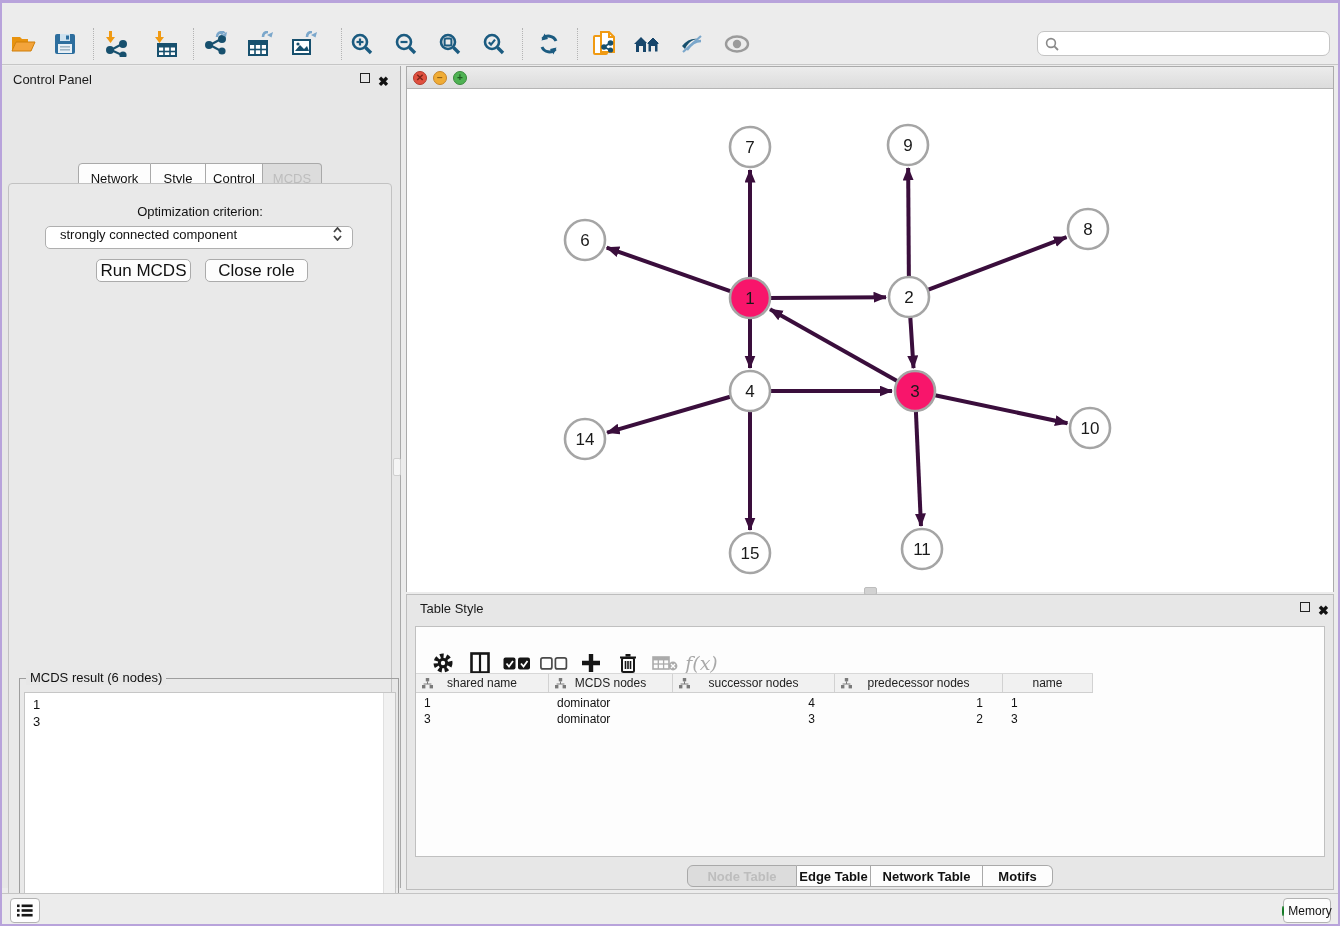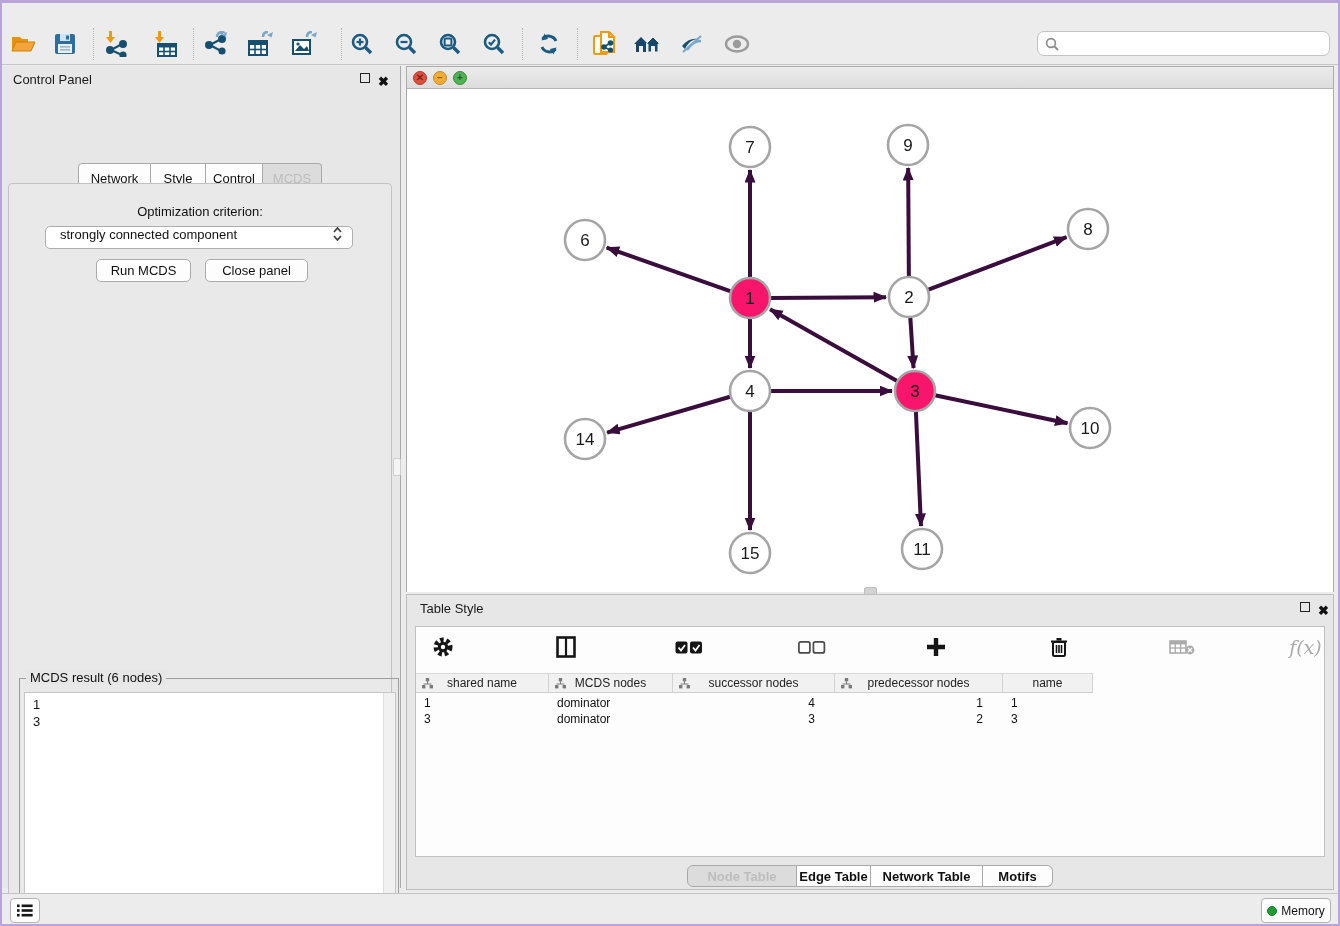--- a/index.html
+++ b/index.html
@@ -32,21 +32,21 @@
   .seg { height:30px; background:#FDFDFD; border:1px solid #A9A9A9; border-left:none; font-size:13px; color:#111; display:flex; align-items:center; justify-content:center; }
   .seg:first-child { border-left:1px solid #A9A9A9; border-radius:4px 0 0 4px; }
   .seg:last-child { border-radius:0 4px 4px 0; }
   .seg.active { background:#DCDCDC; color:#BDBDBD; }
 
   .cp-tabs { left:78px; top:97px; }
   .cp-content { position:absolute; left:8px; top:117px; width:384px; height:765px; border:1px solid #C2C2C2; border-radius:4px; background:#E9E9E9; }
   .opt-label { position:absolute; left:0; top:20px; width:100%; text-align:center; font-size:13px; color:#111; }
   .dropdown { position:absolute; left:36px; top:42px; width:308px; height:23px; background:#fff; border:1px solid #AFAFAF; border-radius:5px; display:flex; align-items:flex-start; padding:0 10px 8px 14px; font-size:13px; color:#111;gap:28px; }
   .dropdown .dd-label { flex:1; }
-  .btn { position:absolute; height:23px; background:#FDFDFD; border:1px solid #ABABAB; border-radius:5px; font-size:13px; color:#111; display:flex; align-items:center; justify-content:center; }
+  .btn { position:absolute; height:23px; background:#FDFDFD; border:1px solid #ABABAB; border-radius:5px; font-size:17px; color:#111; display:flex; align-items:center; justify-content:center; }
   .btn-run { left:87px; top:75px; width:95px; }
   .btn-close { left:196px; top:75px; width:103px; }
 
   .result-fieldset { position:absolute; left:10px; top:494px; width:380px; height:377px; border:1px solid #9E9E9E; }
   .result-legend { position:absolute; left:6px; top:-9px; background:#E7E7E7; padding:0 4px; font-size:13px; color:#111; }
   .result-area { position:absolute; left:4px; top:13px; width:372px; height:359px; background:#fff; border:1px solid #C6C6C6; }
   .result-scroll { position:absolute; right:0; top:0; width:12px; height:100%; background:#F1F1F1; border-left:1px solid #E0E0E0; }
   .result-lines { position:absolute; left:8px; top:3px; font-size:13px; color:#111; line-height:17px; }
 
   
@@ -58,39 +58,39 @@
   .ml-yellow { left:26px; background:#F0AC35; border:1px solid #C8862A; color:#8F5E12; }
   .ml-green { left:46px; background:#4FB253; border:1px solid #3A8A3C; color:#1F5C22; }
   .net-canvas { position:absolute; left:0; top:22px; width:926px; height:503px; background:#fff; }
   .net-grip { position:absolute; left:457px; bottom:-4px; width:13px; height:8px; background:#D2D2D2; border:1px solid #BDBDBD; border-radius:2px; }
 
   .splitter-grip { position:absolute; left:393px; top:458px; width:8px; height:18px; background:#F5F5F5; border:1px solid #CFCFCF; border-radius:2px; z-index:5; }
 
   
   .table-panel { position:absolute; left:406px; top:594px; width:928px; height:296px; background:#E7E7E7; border:1px solid #BDBDBD; }
   .tp-content { position:absolute; left:8px; top:31px; width:910px; height:231px; background:#FDFDFD; border:1px solid #C0C0C0; }
-  .tp-toolbar { position:absolute; left:0; top:0; width:100%; height:40px; display:flex; align-items:center;justify-content:space-between; }
+  .tp-toolbar { position:absolute; left:0; top:16px; width:100%; height:40px; display:flex; align-items:center; }
   .tpi { width:37px; height:32px; display:flex; align-items:center; justify-content:center; }
   .fx-label { font-size:19px; font-style:italic; font-family:"DejaVu Serif", serif; color:#A9A9A9; }
   .thead { position:absolute; left:0; top:46px; height:20px; display:flex; background:#F1F1F1; border-top:1px solid #D8D8D8; border-bottom:1px solid #CFCFCF; }
   .th { position:relative; height:100%; border-right:1px solid #D2D2D2; display:flex; align-items:center; justify-content:center; font-size:12px; color:#222; }
   .th .colicon { position:absolute; left:6px; top:4px; }
   .trow { position:absolute; left:0; height:16px; display:flex; font-size:12px; color:#111; }
   .td { height:16px; padding:1px 6px 0 8px; overflow:hidden; white-space:nowrap; }
   .td.right { text-align:right; padding-right:20px; }
   .c0 { width:133px; } .c1 { width:124px; } .c2 { width:162px; } .c3 { width:168px; } .c4 { width:90px; }
   .tp-tabs { left:0; top:270px; position:absolute; width:100%; display:flex; justify-content:center;font-weight:bold; }
   .tp-tabs .seg { height:22px; border-radius:0; }
   .tp-tabs .seg:first-child { border-radius:6px 0 0 6px; }
   .tp-tabs .seg:last-child { border-radius:0 6px 6px 0; }
 
   
   .statusbar { position:absolute; left:0; top:893px; width:1340px; height:33px; background:#ECECEC; border-top:1px solid #C4C4C4; }
   .status-left-btn { position:absolute; left:10px; top:4px; width:30px; height:25px; background:#FDFDFD; border:1px solid #B3B3B3; border-radius:4px; display:flex; align-items:center; justify-content:center; }
-  .memory-btn { position:absolute; right:9px; top:4px; width:70px; height:25px; background:#FDFDFD; border:1px solid #B3B3B3; border-radius:4px; display:flex; align-items:center; justify-content:center; gap:4px; font-size:12px; color:#111; }
+  .memory-btn { position:absolute; right:9px; top:4px; width:48px; height:25px; background:#FDFDFD; border:1px solid #B3B3B3; border-radius:4px; display:flex; align-items:center; justify-content:center; gap:4px; font-size:12px; color:#111; }
   .mem-dot { width:10px; height:10px; border-radius:50%; background:#1E9E33; border:1px solid #157A26; }
 
   svg { display:block; }
 </style>
 </head>
 <body>
 
 <div id="app">
 
 
@@ -271,21 +271,21 @@
     <div class="cp-content">
       <div class="opt-label">Optimization criterion:</div>
       <div class="dropdown">
         <span class="dd-label">strongly connected component</span>
         <svg width="9" height="14" viewBox="0 0 9 14">
             <path d="M1 5 L4.5 1 L8 5" fill="none" stroke="#444" stroke-width="1.8"></path>
             <path d="M1 9 L4.5 13 L8 9" fill="none" stroke="#444" stroke-width="1.8"></path>
           </svg>
       </div>
       <div class="btn btn-run">Run MCDS</div>
-      <div class="btn btn-close">Close panel</div>
+      <div class="btn btn-close">Close role</div>
       <div class="result-fieldset">
         <div class="result-legend">MCDS result (6 nodes)</div>
         <div class="result-area">
           <div class="result-lines" id="result-lines">
               <div>1</div>
               <div>3</div>
             </div>
           <div class="result-scroll"></div>
         </div>
       </div>

